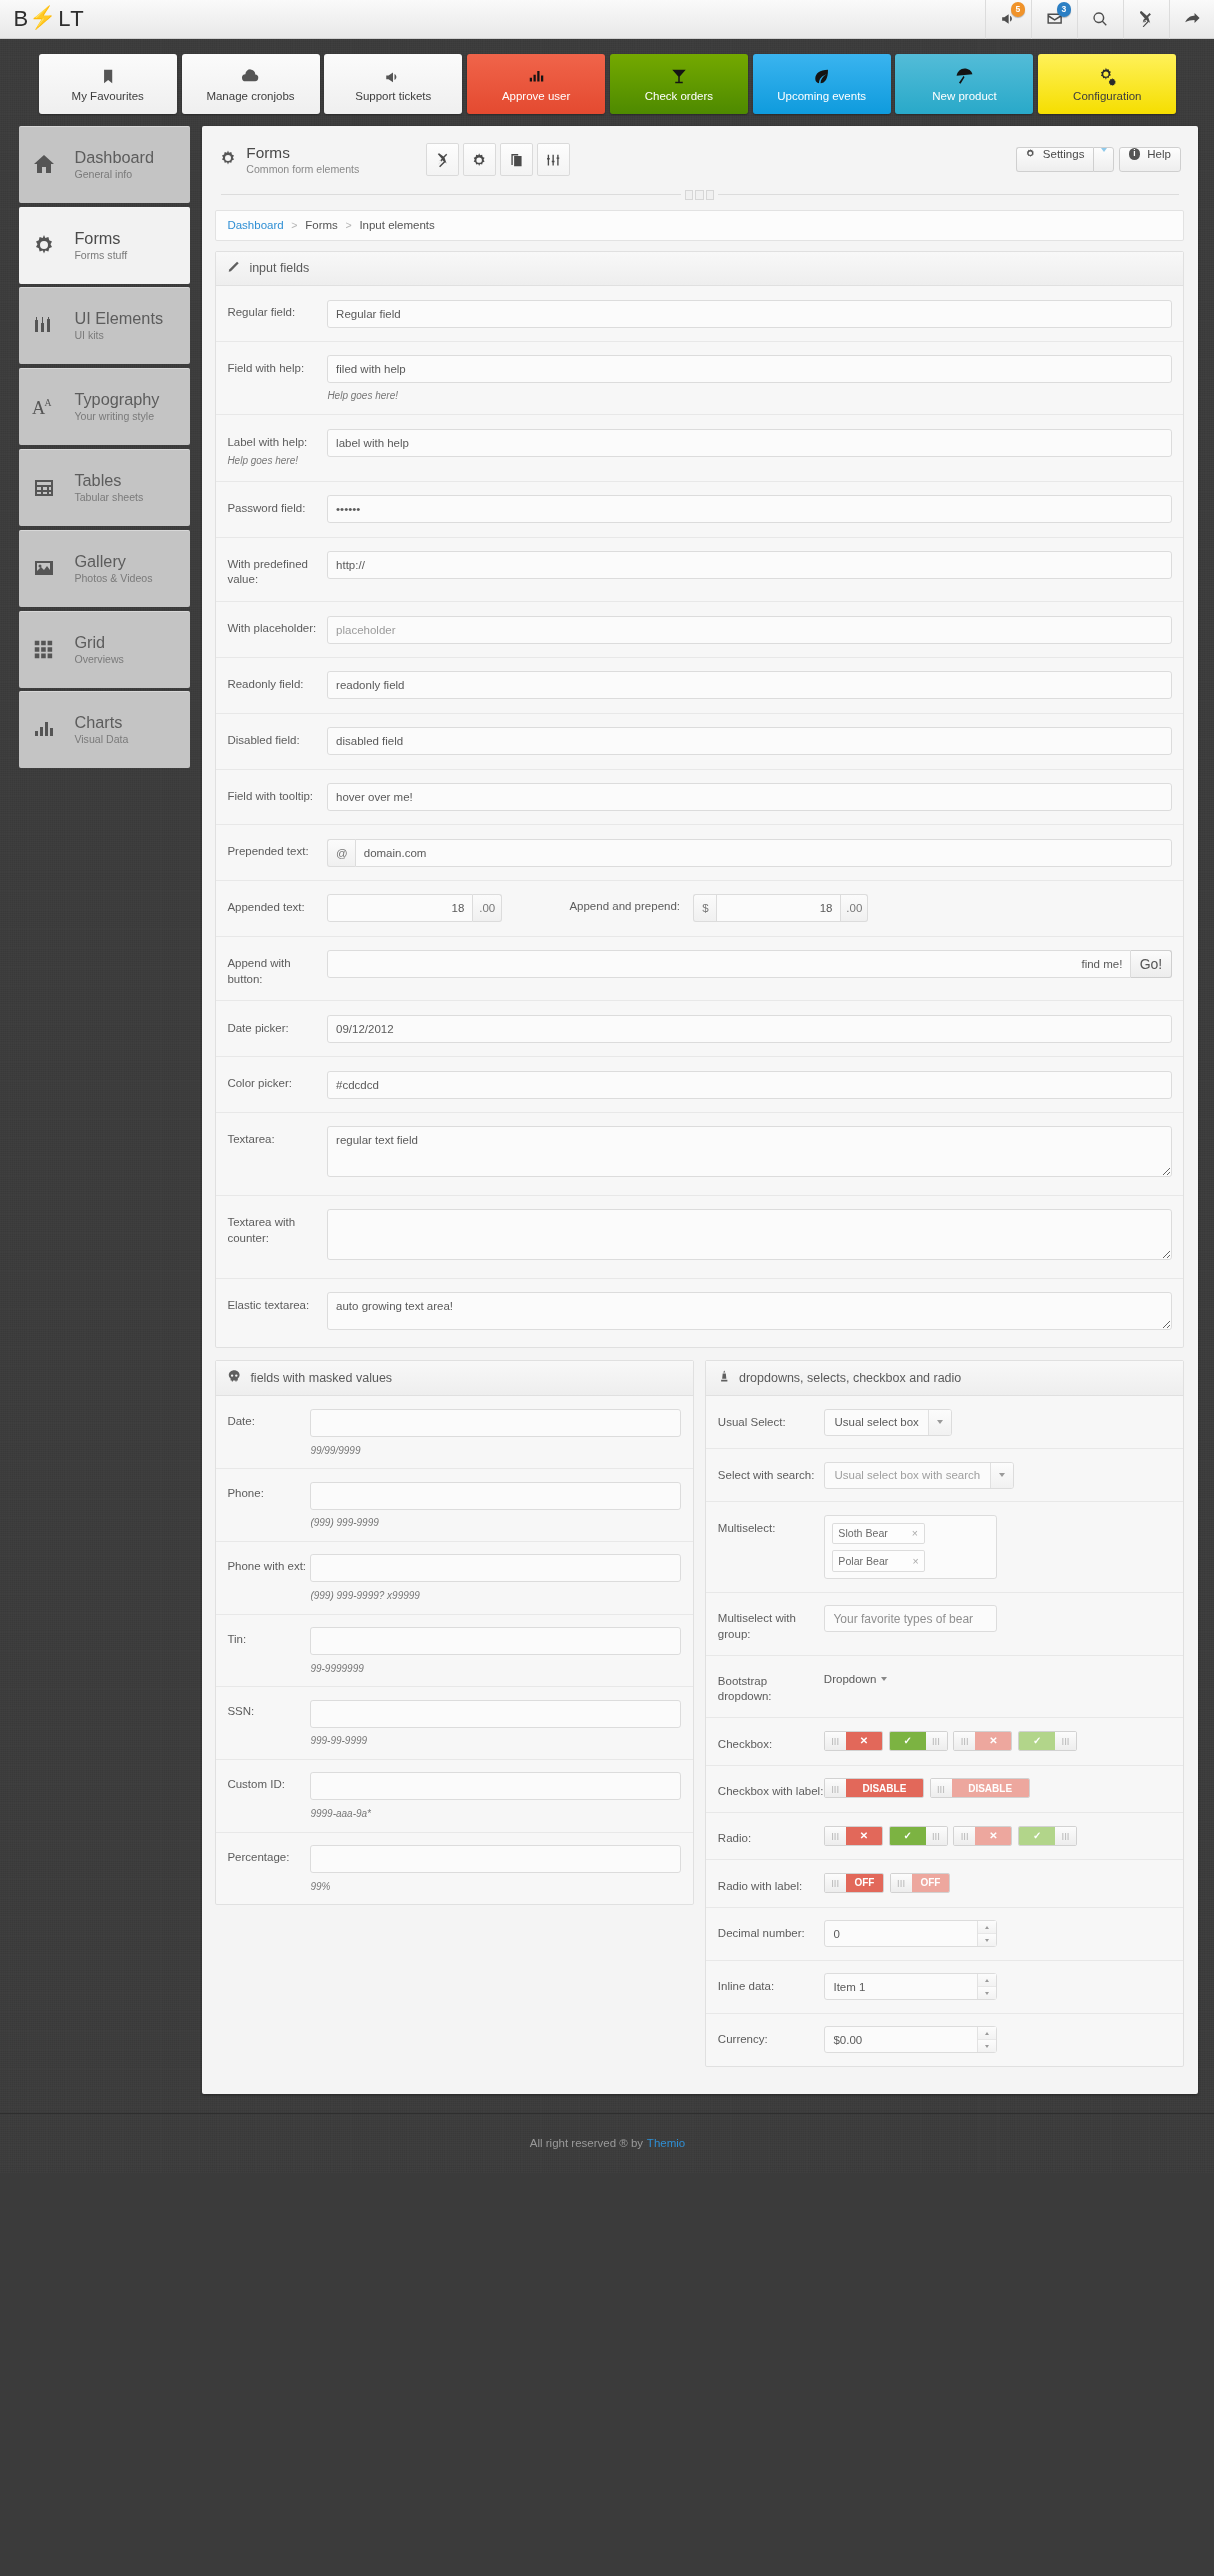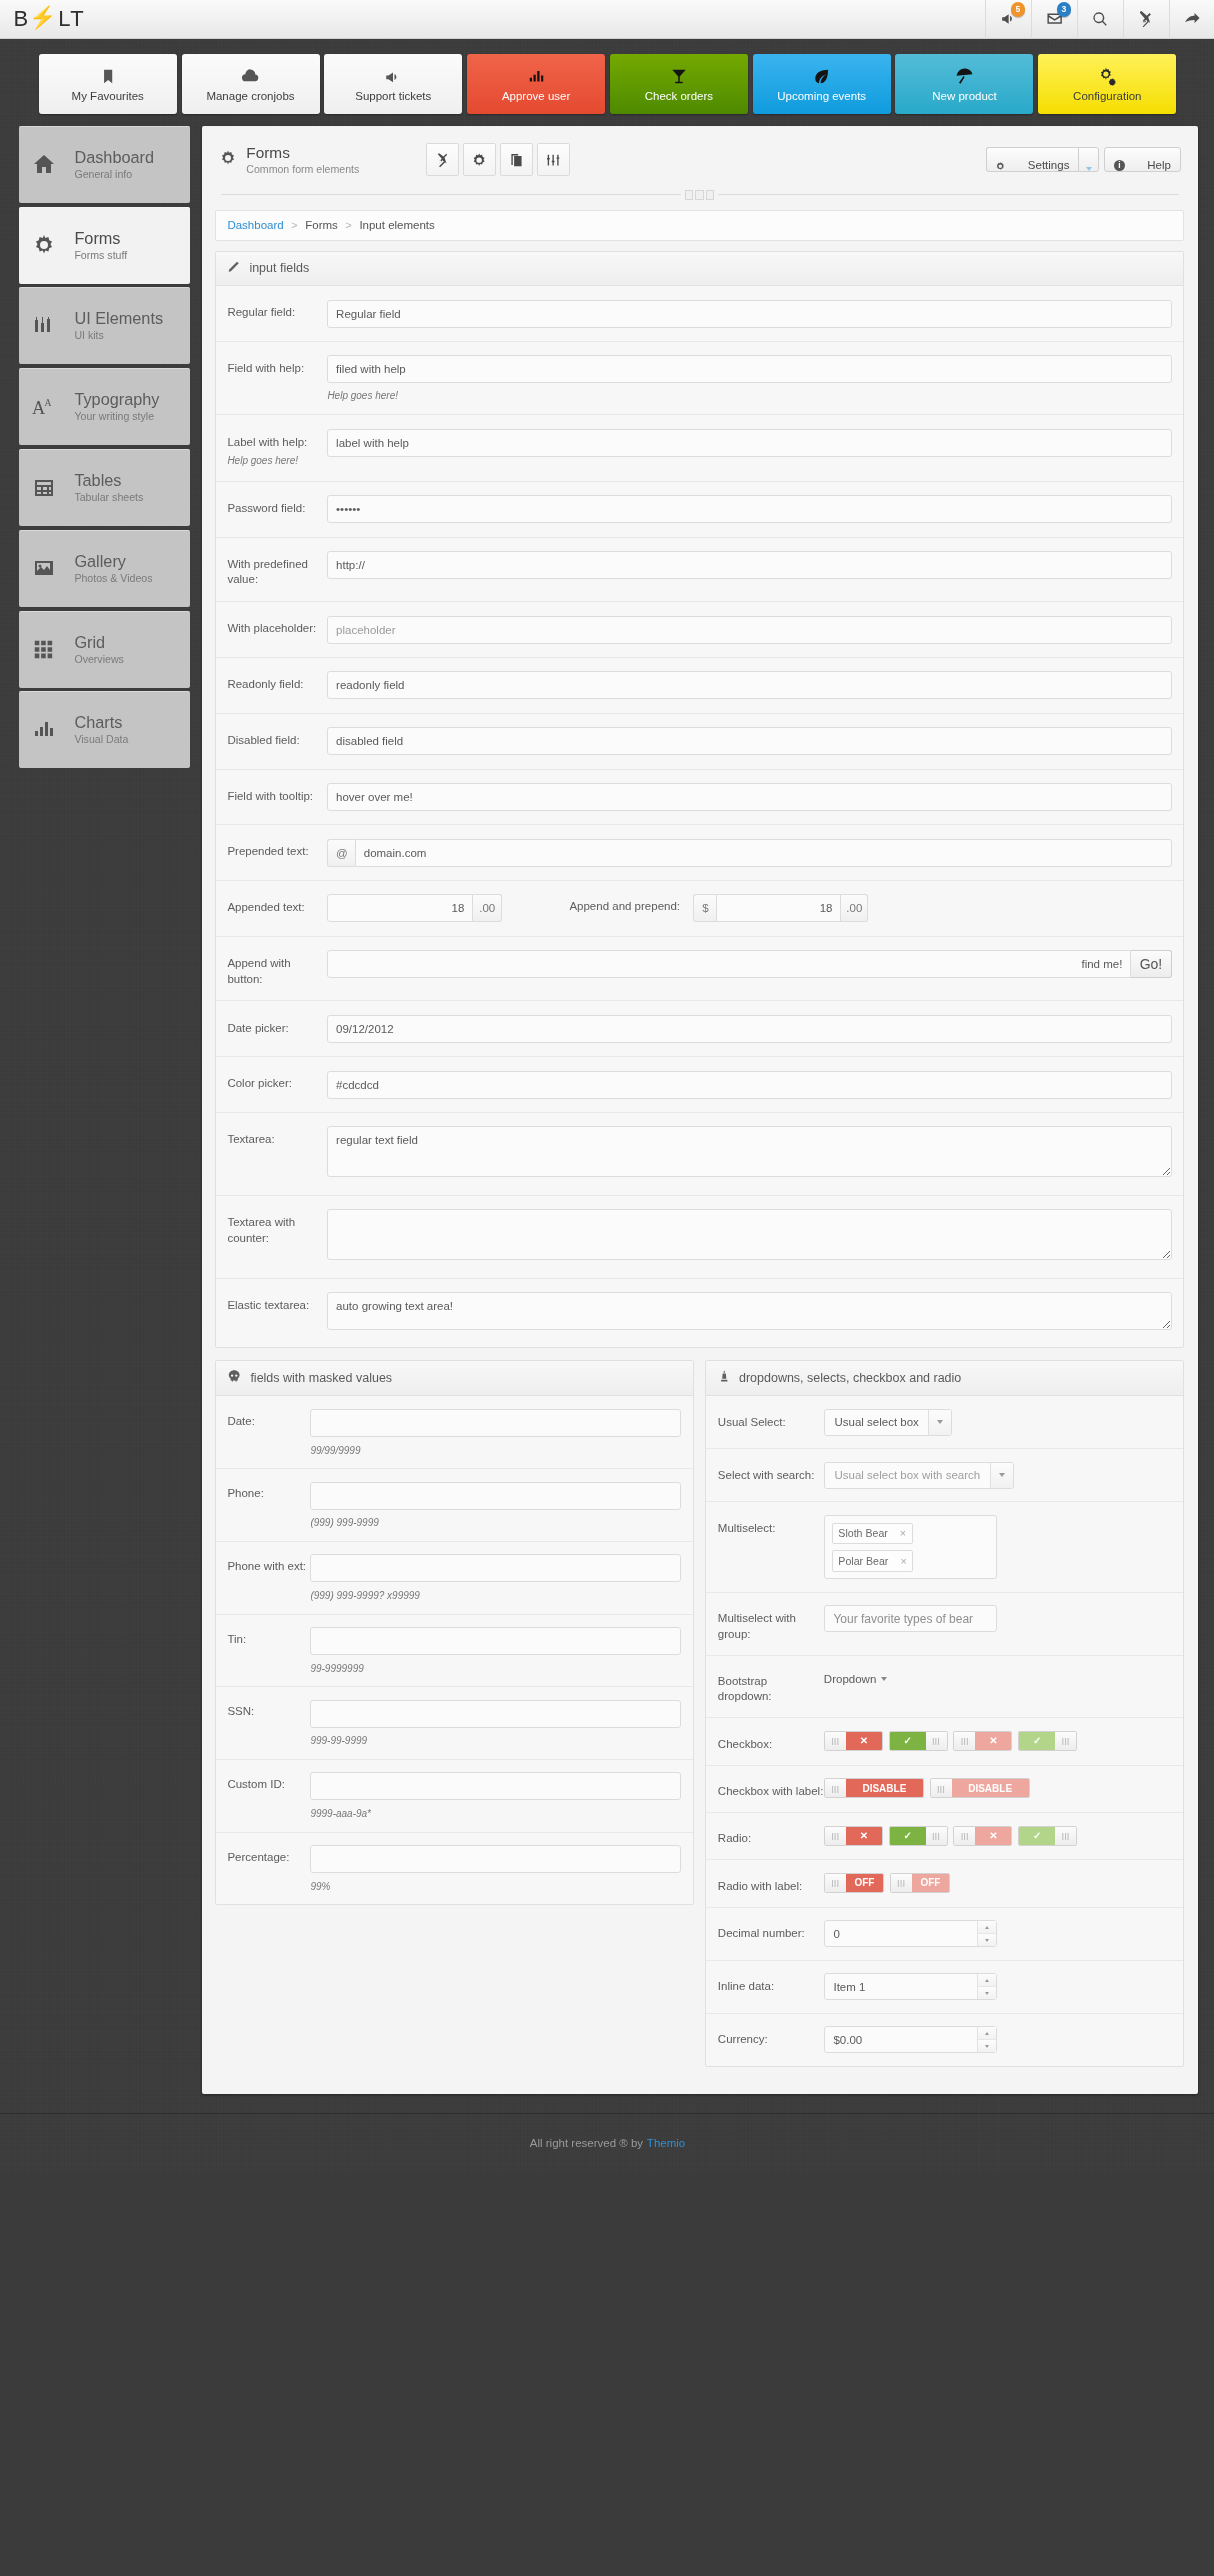--- a/index.html
+++ b/index.html
@@ -139,21 +139,21 @@
 
   .head-right { margin-left: auto; display: flex; gap: 4.8px; }
   .btn {
     border: 1px solid #cfcfcf;
     background: linear-gradient(to bottom,#fdfdfd,#eeeeee);
     border-radius: 2.9px;
     font-size: 11.5px;
     color: #4a4a4a;
     padding: 0 8.6px;
     height: 25px;
-    display: flex; align-items: flex-end; gap: 22px;
+    display: flex; align-items: flex-start; gap: 7px;
     cursor: pointer;
   }
   .btn .caret { border-left: 3.8px solid transparent; border-right: 3.8px solid transparent;
     border-top: 4.8px solid #8fc9ea; }
   .btn-split { display: flex; }
   .btn-split .btn:first-child { border-radius: 2.9px 0 0 2.9px; border-right: none; }
   .btn-split .btn:last-child { border-radius: 0 2.9px 2.9px 0; padding: 0 6.7px; }
   .ico-dot {
     width: 11.5px; height: 11.5px; border-radius: 50%;
     background: #555; color:#fff; font-size: 8.6px; line-height: 11.5px;
@@ -311,21 +311,21 @@
     border-radius: 2.9px; padding: 6.7px;
     min-height: 50px; width: 173px;
     display: flex; flex-wrap: wrap; gap: 5.8px; align-content: flex-start;
   }
   .tagit {
     border: 1px solid #dcdcdc;
     background: #fdfdfd;
     border-radius: 1.9px;
     font-size: 10.6px; color: #6a6a6a;
     padding: 3.8px 5.8px;
-    display: flex; align-items: center; gap: 12px;
+    display: flex; align-items: center; gap: 24px;
   }
   .tagit .x { color: #aaa; font-size: 10.6px; cursor: pointer; }
 
   .grpsel {
     border: 1px solid #dcdcdc; background: #fbfbfb;
     border-radius: 2.9px; width: 173px; height: 27px;
     font-size: 12px; color: #8f8f8f;
     display: flex; align-items: center; padding: 0 8.6px;
   }
   .bsdrop { font-size: 11.5px; color: #5a5a5a; display: inline-flex; align-items: center; gap: 4.8px; padding-top: 4.8px; cursor: pointer; }

